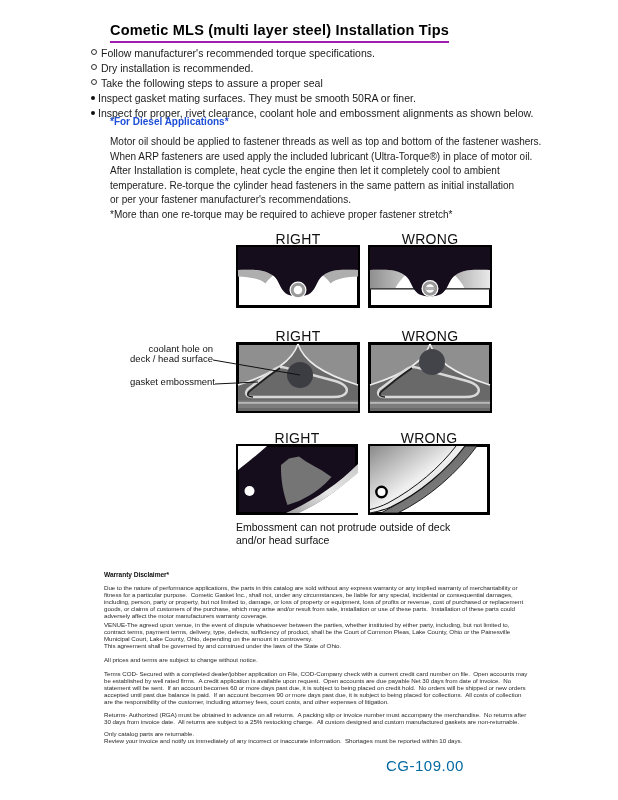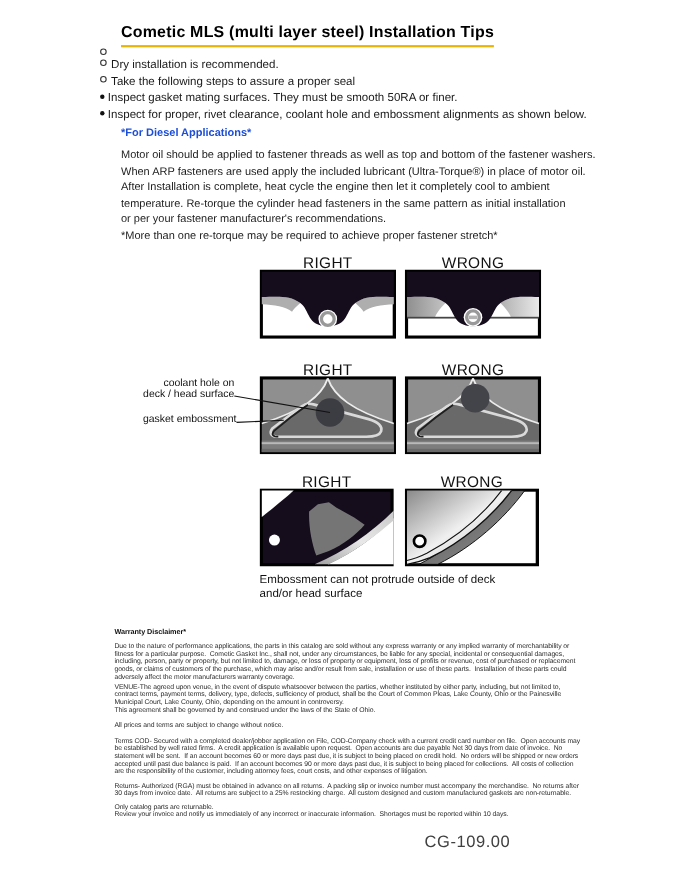--- a/index.html
+++ b/index.html
@@ -3,52 +3,53 @@
 <meta charset="utf-8">
 <style>
   html,body{margin:0;padding:0;background:#ffffff;}
   .page{
     position:relative;width:618px;height:800px;background:#fff;overflow:hidden;
     font-family:"Liberation Sans","DejaVu Sans",sans-serif;color:#1a1a1a;
   }
   .abs{position:absolute;}
   .title{
     left:110px;top:22px;font-size:14.5px;font-weight:bold;color:#000;
-    border-bottom:2px solid #eab308;padding-bottom:3px;letter-spacing:.2px;white-space:nowrap;
+    border-bottom:2px solid #a21caf;padding-bottom:3px;letter-spacing:.2px;white-space:nowrap;
   }
   .tips{left:91px;top:46px;font-size:10.5px;line-height:15px;width:470px;}
   .tip{display:flex;align-items:baseline;}
   .ob{width:4px;height:4px;border:1px solid #333;border-radius:50%;flex:0 0 auto;
       margin-right:4px;position:relative;top:-2px;}
   .sub{}
   .db{width:4px;height:4px;background:#111;border-radius:50%;flex:0 0 auto;
       margin-right:3px;position:relative;top:-2px;}
   .h2{left:110px;top:116px;font-size:10px;font-weight:bold;color:#1d4ed8;}
   .para{left:110px;font-size:10px;line-height:14.5px;white-space:pre;color:#1c1c1c;}
   .p1{top:135px;} .p2{top:164px;} .note{top:208px;}
   .dlabel{width:124px;text-align:center;font-size:14px;color:#111;letter-spacing:.3px;}
   .dbox svg{display:block;}
   .caption{font-size:10.5px;line-height:13px;color:#111;white-space:pre;}
   .sidelabel{font-size:9.5px;line-height:10px;text-align:right;color:#111;white-space:pre;}
   .warr{left:104px;font-size:6.2px;line-height:7px;letter-spacing:-.05px;
         white-space:pre;color:#2a2a2a;}
   .warrhead{top:571px;font-weight:bold;font-size:6.6px;color:#111;}
   .w1{top:584px;} .w2{top:621px;} .w3{top:656px;} .w4{top:670px;} .w5{top:711px;} .w6{top:730px;}
-  .pagecode{left:386px;top:757px;font-size:15px;letter-spacing:.5px;color:#404040;}
+  .pagecode{left:386px;top:757px;font-size:15px;letter-spacing:.5px;color:#0369a1;}
 </style>
 </head>
 <body>
 
 <div class="page">
 
   <div class="abs title">Cometic MLS (multi layer steel) Installation Tips</div>
 
   <div class="abs tips">
     <div class="tip">
       <span class="ob"></span>
+      <span>Follow manufacturer's recommended torque specifications.</span>
     </div>
     <div class="tip">
       <span class="ob"></span>
       <span>Dry installation is recommended.</span>
     </div>
     <div class="tip">
       <span class="ob"></span>
       <span>Take the following steps to assure a proper seal</span>
     </div>
     <div class="tip sub">

